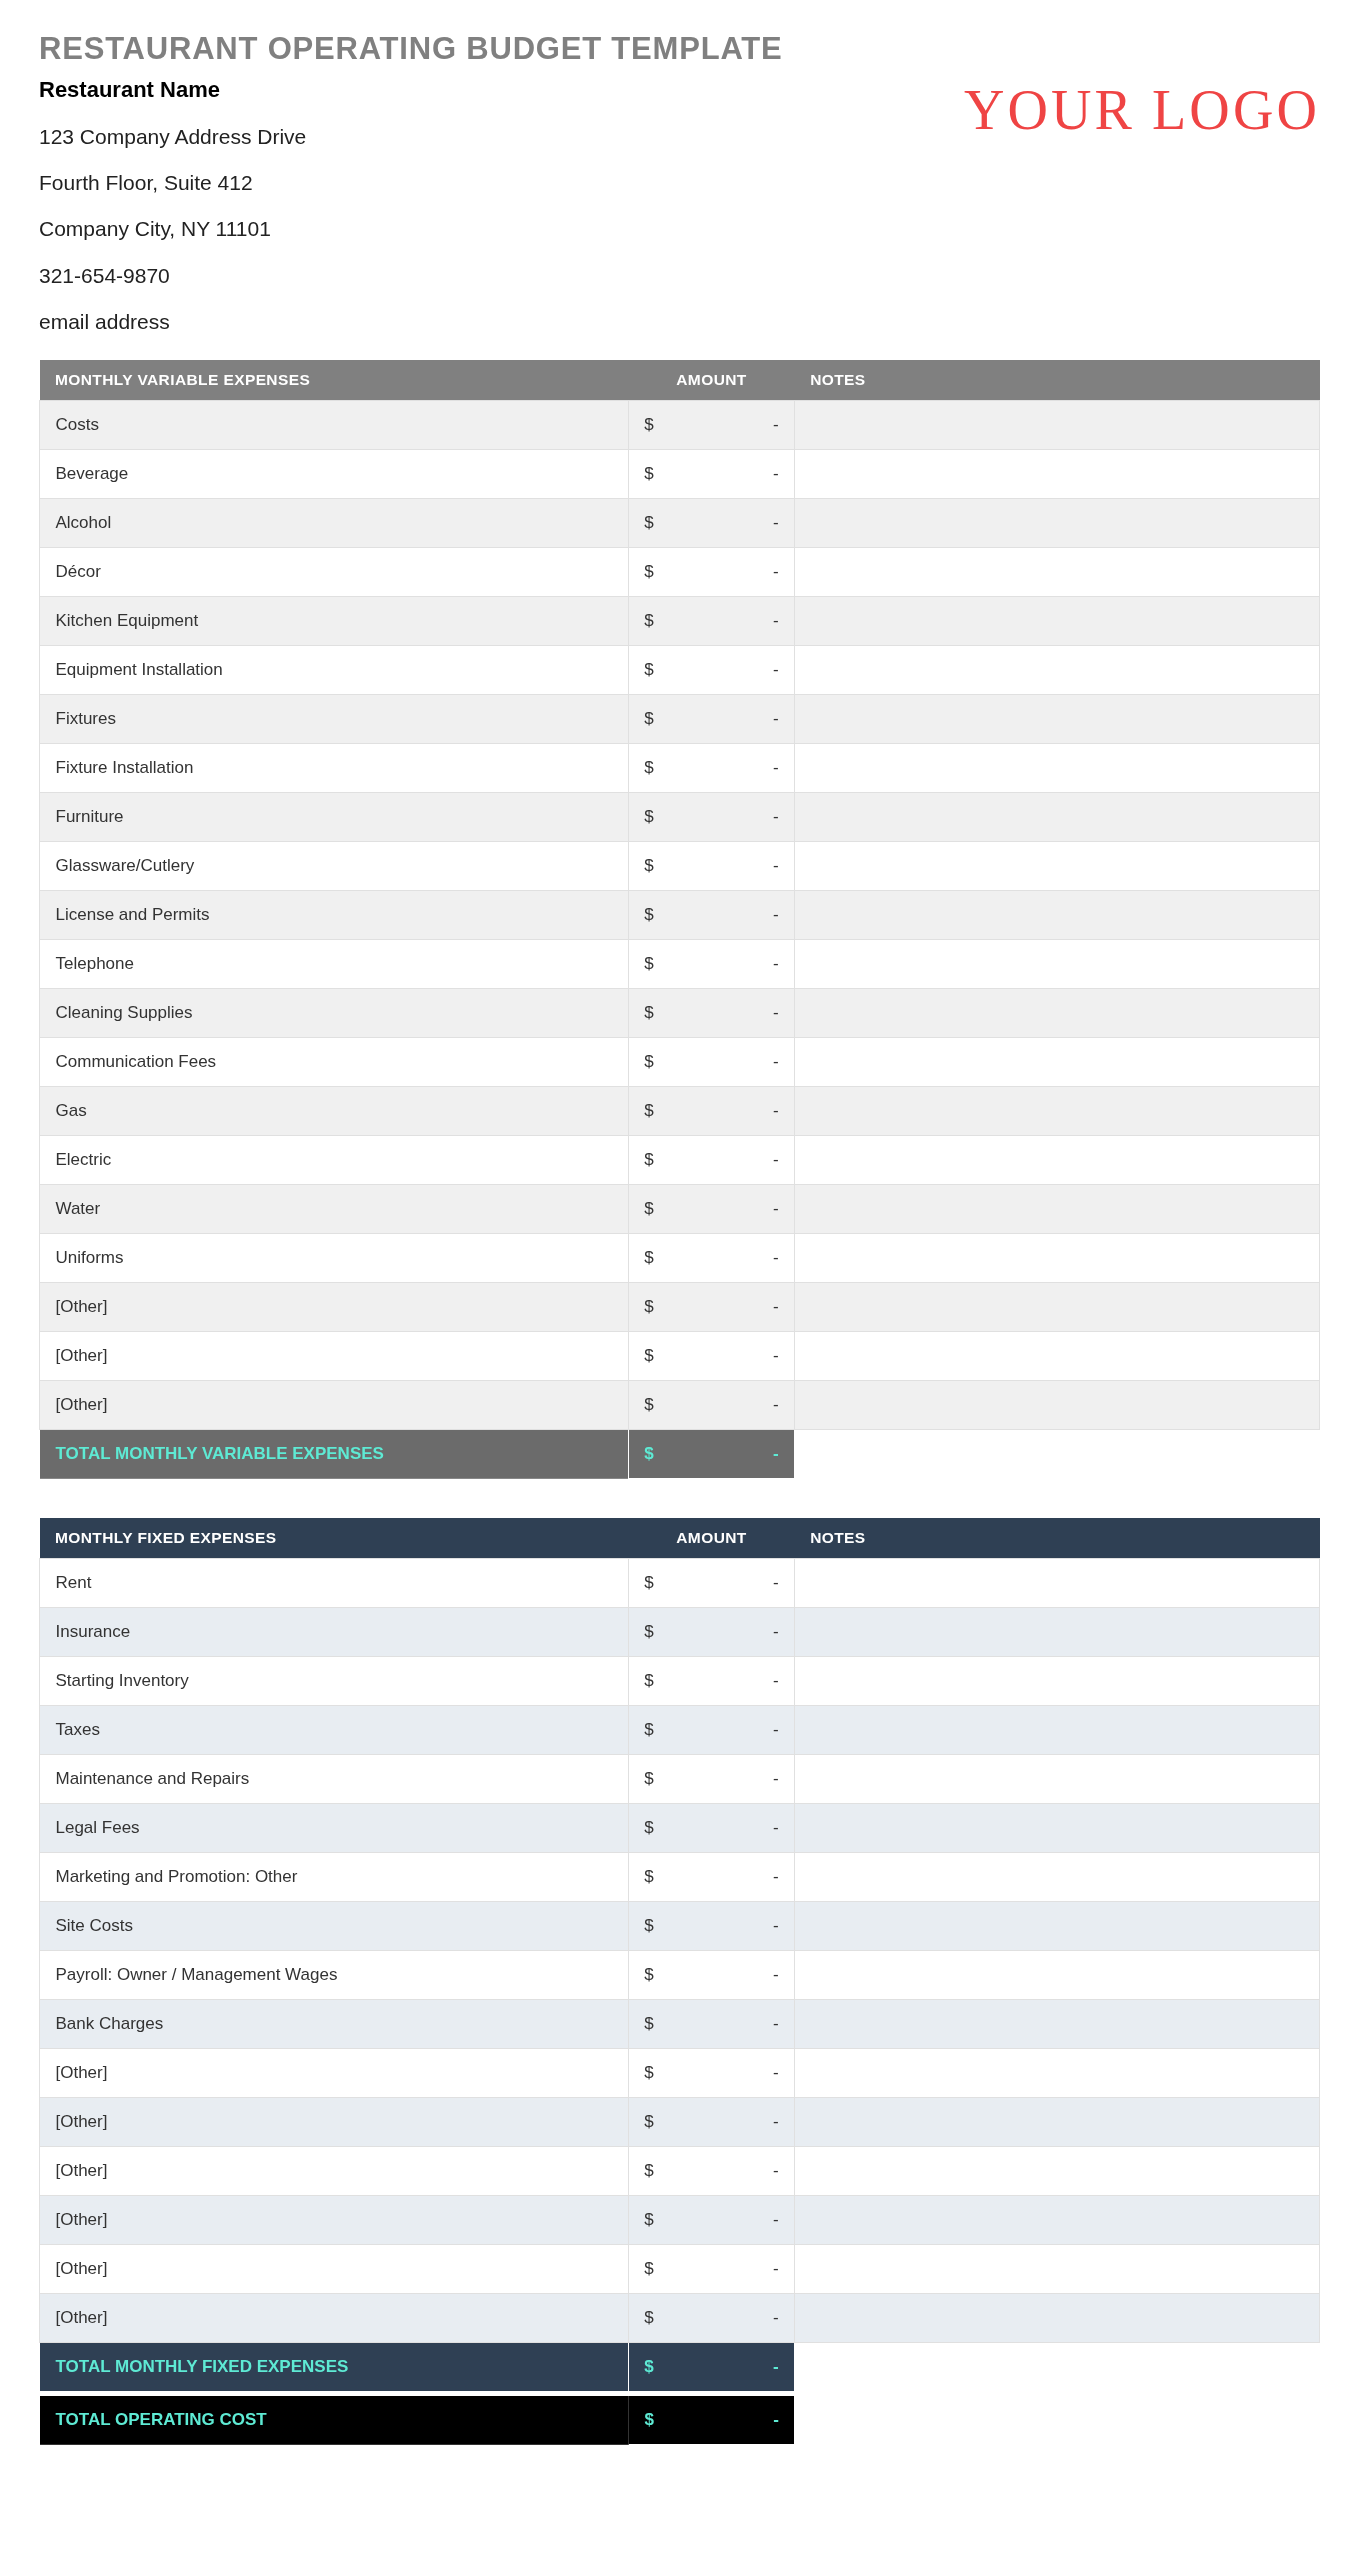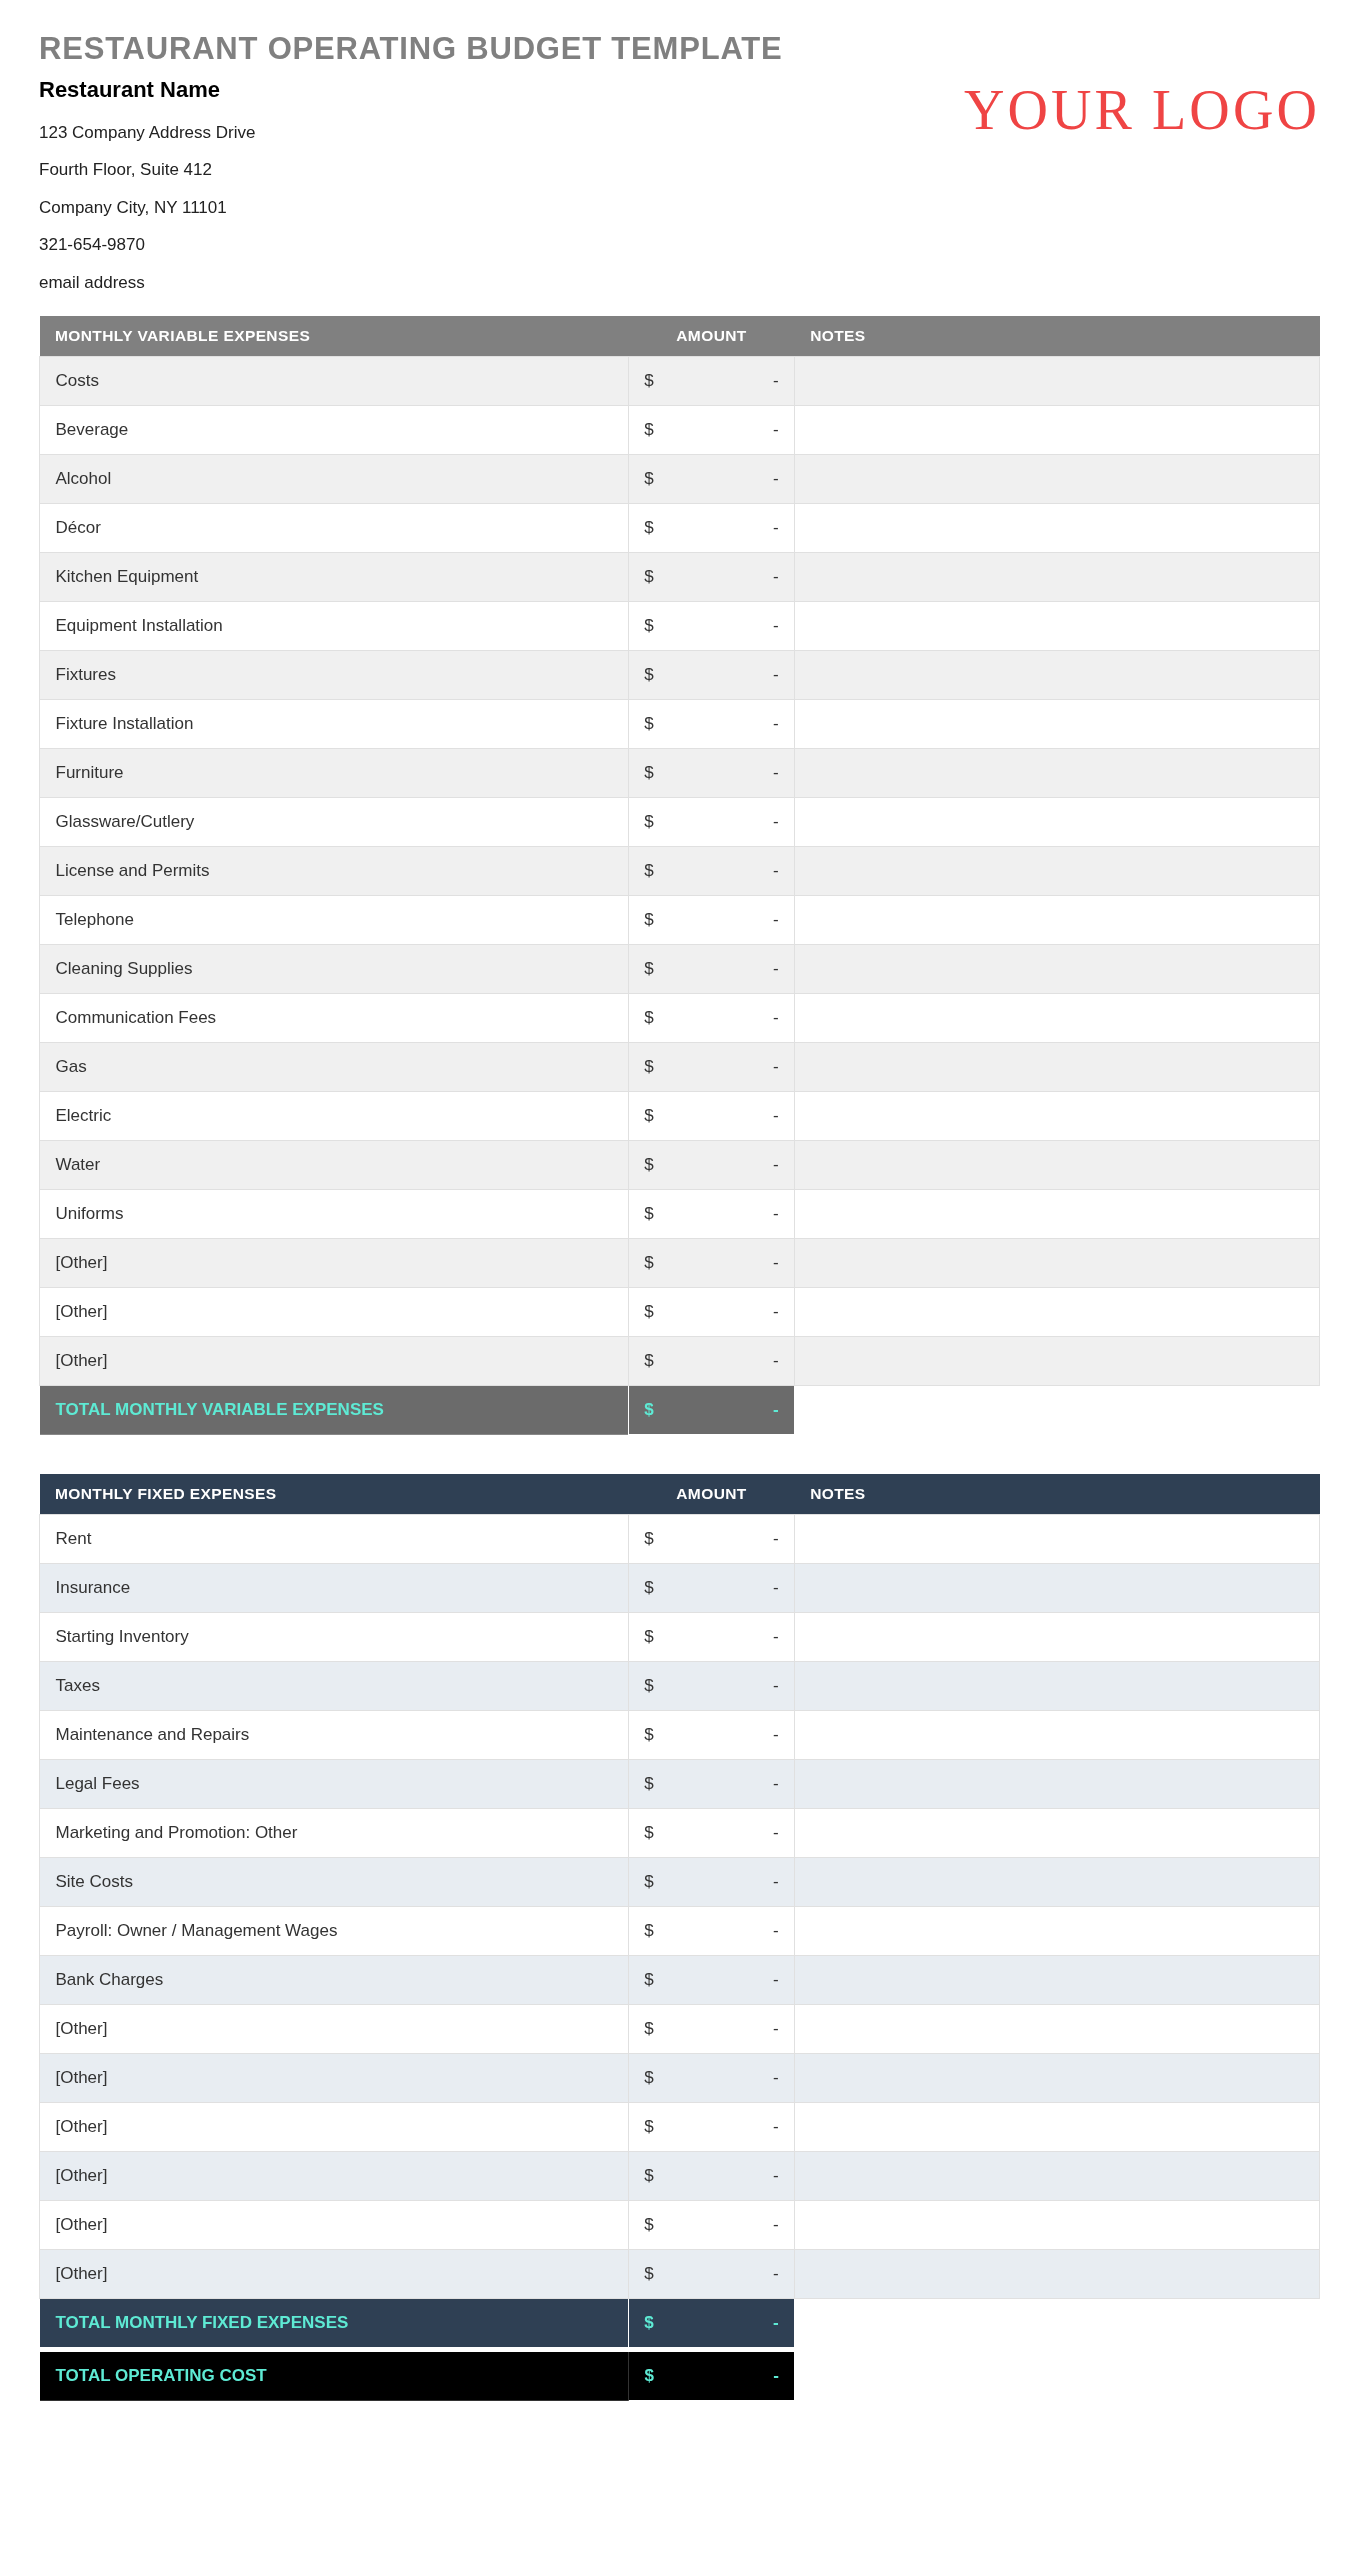--- a/index.html
+++ b/index.html
@@ -23,21 +23,21 @@
     margin-bottom: 10px;
   }
   .restaurant-name {
     font-size: 22px;
     font-weight: bold;
     color: #000;
     margin-top: 2px;
     margin-bottom: 11px;
   }
   .address {
-    font-size: 17px;
+    font-size: 21px;
     color: #222;
     line-height: 2.2;
   }
   .logo {
     font-size: 56px;
     color: #ef4444;
     font-weight: 300;
     letter-spacing: 3.1px;
     font-family: Georgia, 'Times New Roman', serif;
     margin-top: 47px;

